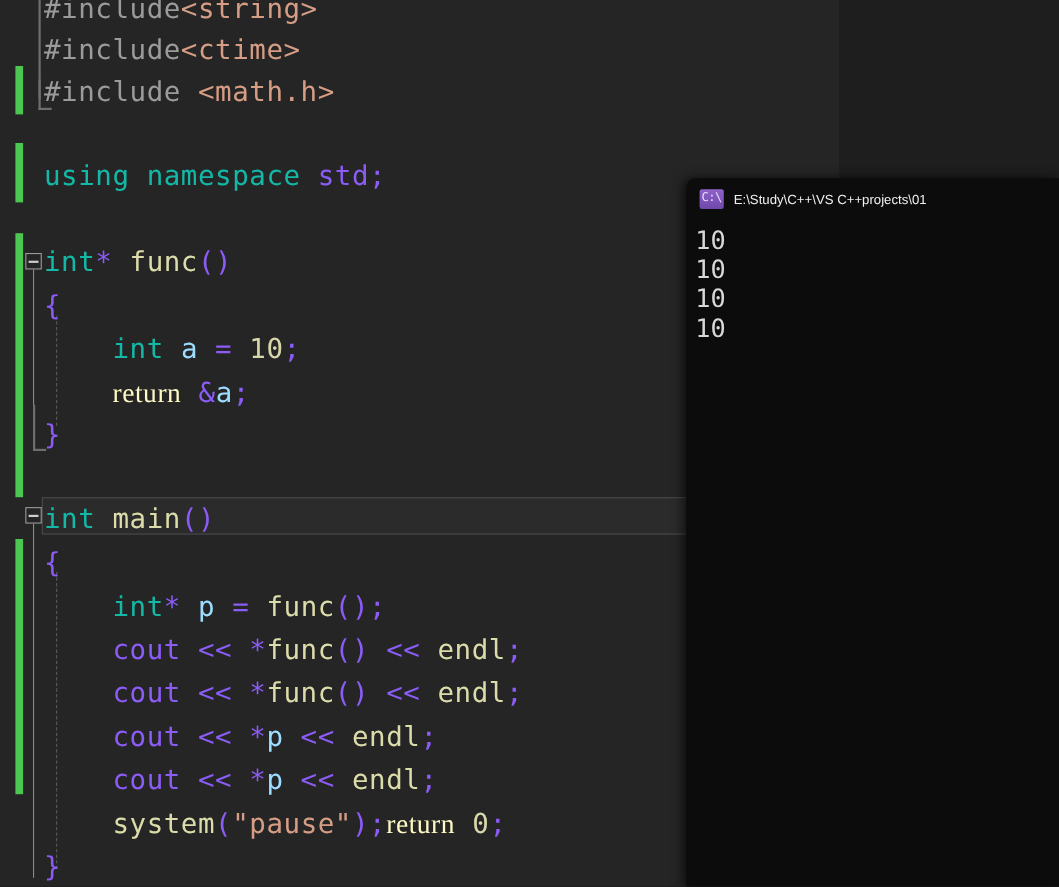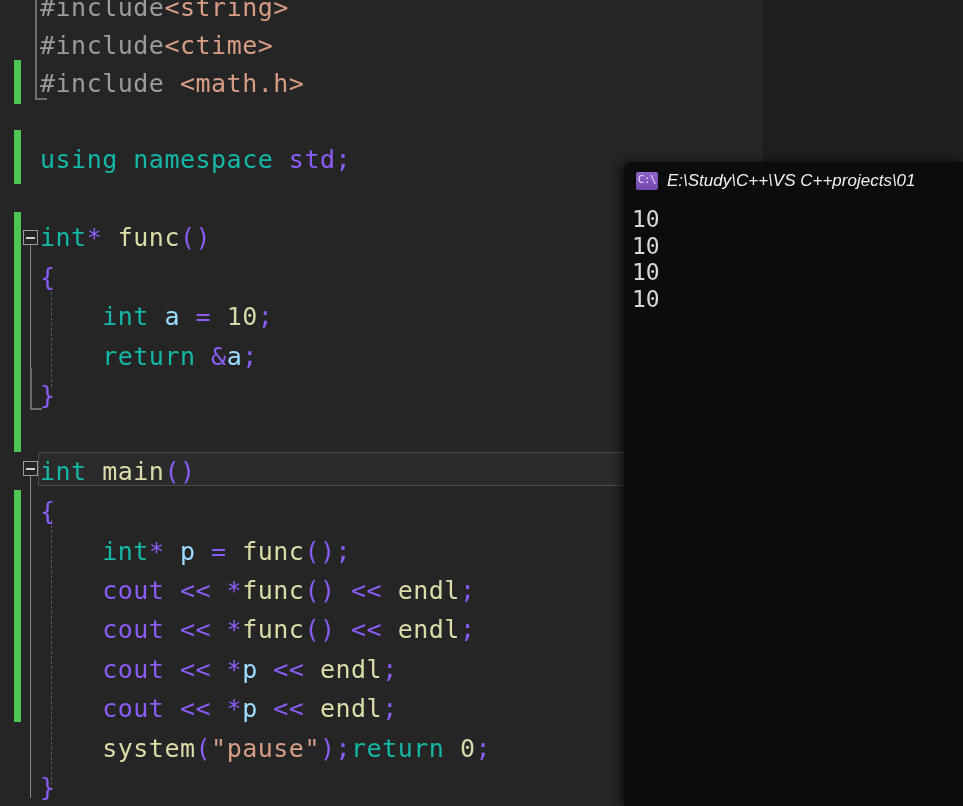--- a/index.html
+++ b/index.html
@@ -49,21 +49,21 @@
     left: 40px;
     height: 39.5px;
     white-space: pre;
   }
 
   
   .kw       { color: #14b8a6; }   
   .pp       { color: #9b9b9b; }   
   .str      { color: #d69d85; }   
   .fn       { color: #dcdcaa; }   
-  .ctl      { color: #14b8a6; }   
+  .ctl      { color: #fef9c3; font-family: Liberation Serif, serif; }   
   .var      { color: #9cdcfe; }   
   .plain    { color: #8b5cf6; }   
   .num      { color: #d7d7aa; }
 
   
   .bracketguide {
     position: absolute;
     border-left: 2px solid #6e6e6e;
   }
   .bracketfoot {
@@ -143,24 +143,23 @@
     position: absolute;
     left: 0; right: 0; top: 1px;
     text-align: center;
     font-family: "DejaVu Sans Mono", "Liberation Mono", monospace;
     font-size: 11px;
     color: #e8dcff;
     letter-spacing: -0.5px;
   }
   #console-title {
     font-family: "Liberation Sans", sans-serif;
-    font-size: 17px;
+    font-size: 12px;
     color: #f0f0f0;
     white-space: nowrap;
-    font-style: italic;
   }
   #console-body {
     position: absolute;
     left: 0; top: 38px;
     right: 0; bottom: 0;
     background: #0c0c0c;
     padding: 6px 0 0 8px;
     box-sizing: border-box;
   }
   .cline {

